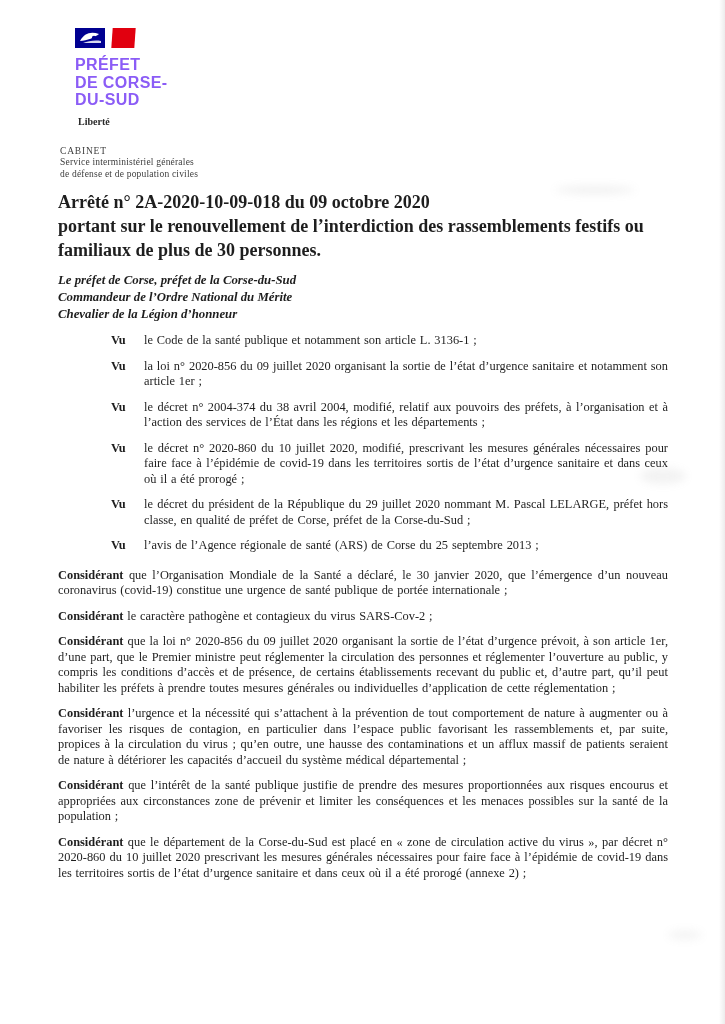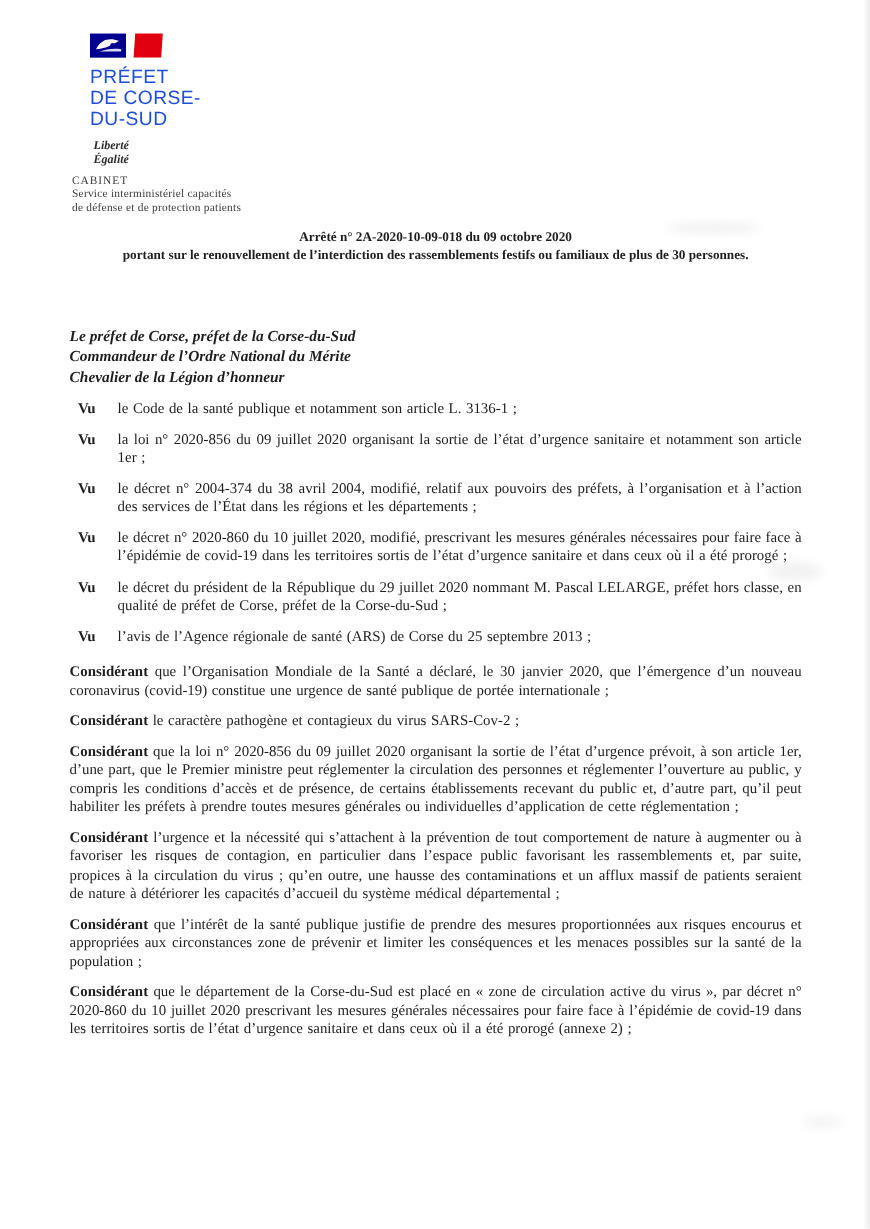--- a/index.html
+++ b/index.html
@@ -40,30 +40,29 @@
   .flag .blue svg { display: block; }
   .flag .red {
     width: 23px;
     height: 20px;
     background: #e1000f;
     transform: skewX(-4deg);
   }
   .prefecture {
     margin-top: 7px;
     font-family: "Liberation Sans", sans-serif;
-    font-weight: normal;
+    font-weight: bold;
     font-size: 16px;
     line-height: 1.1;
     letter-spacing: 0.4px;
-    color: #1d4ed8;
+    color: #8b5cf6;
   }
   .motto {
     margin-top: 7px;
     margin-left: 3px;
-    font-style: italic;
     font-weight: bold;
     font-size: 10px;
     line-height: 1.18;
     color: #2a2a2a;
   }
   .service {
     position: absolute;
     left: 60px;
     top: 146px;
     font-size: 9.5px;
@@ -72,23 +71,23 @@
     letter-spacing: 0.2px;
   }
   .service .svc-line1 { letter-spacing: 0.8px; }
 
   
   .title-block {
     position: absolute;
     left: 58px;
     top: 191px;
     width: 610px;
-    text-align: center;
-    font-weight: bold;
-    font-size: 11px;
+    text-align: left;
+    font-weight: bold;
+    font-size: 18px;
     line-height: 1.32;
   }
   .authority-block {
     position: absolute;
     left: 58px;
     top: 272px;
     width: 610px;
     font-weight: bold;
     font-style: italic;
     font-size: 12.8px;
@@ -113,21 +112,21 @@
   .vu-label {
     flex: 0 0 40px;
     font-weight: bold;
     padding-left: 7px;
     box-sizing: border-box;
   }
   .vu-text {
     flex: 1;
     text-align: justify;
   }
-  .vu-section { margin-bottom: 14px; }
+  .vu-section { margin-bottom: 14px; margin-left: 46px; }
   .considerant {
     margin: 0 0 10px 0;
   }
   .considerant strong { font-weight: bold; }
 
   
   .smudge {
     position: absolute;
     background: #9a9a9a;
     border-radius: 50%;
@@ -160,28 +159,27 @@
       </div>
       <div class="red"></div>
     </div>
     <div class="prefecture">
       <div>PRÉFET</div>
       <div>DE CORSE-</div>
       <div>DU-SUD</div>
     </div>
     <div class="motto">
       <div>Liberté</div>
-      <div>Égalité</div>
     </div>
   </div>
 
   <div class="service">
     <div class="svc-line1">CABINET</div>
-    <div>Service interministériel capacités</div>
-    <div>de défense et de protection patients</div>
+    <div>Service interministériel générales</div>
+    <div>de défense et de population civiles</div>
   </div>
 
   <div class="title-block">
     <div>Arrêté n° 2A-2020-10-09-018 du 09 octobre 2020</div>
     <div>portant sur le renouvellement de l’interdiction des rassemblements festifs ou familiaux de plus de 30 personnes.</div>
   </div>
 
   <div class="authority-block">
     <div>Le préfet de Corse, préfet de la Corse-du-Sud</div>
     <div>Commandeur de l’Ordre National du Mérite</div>

